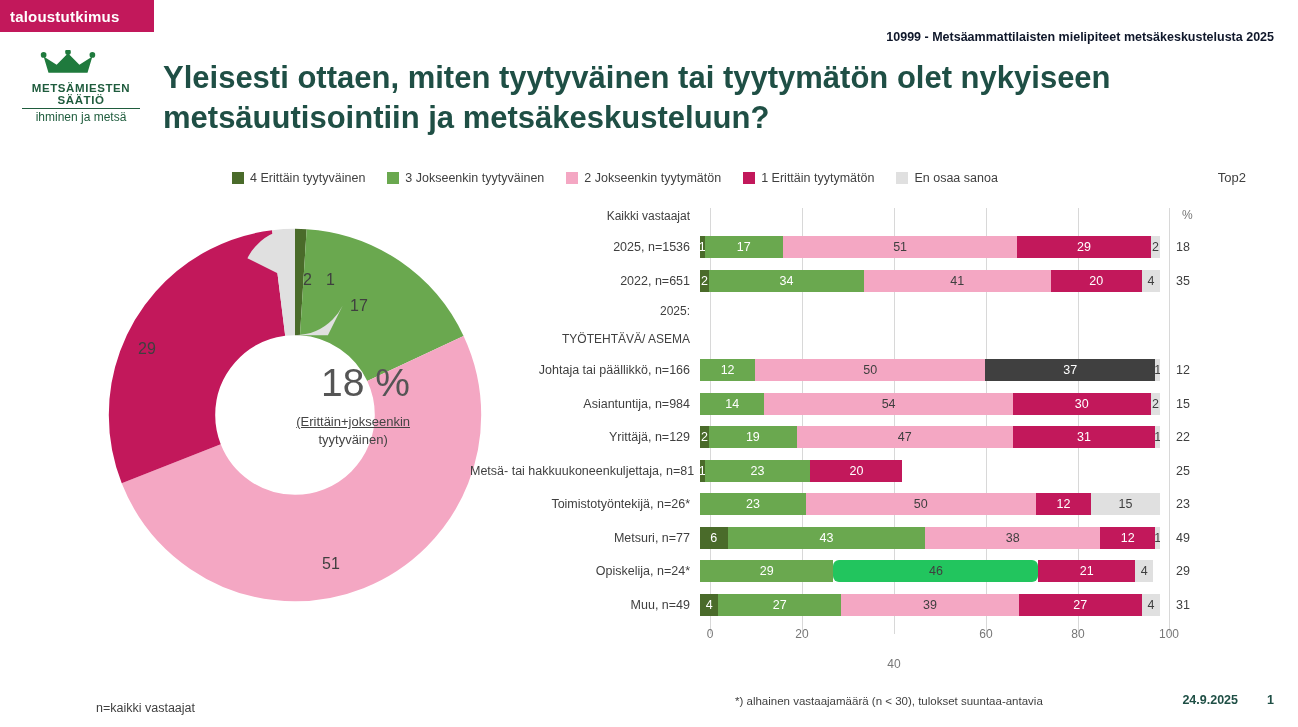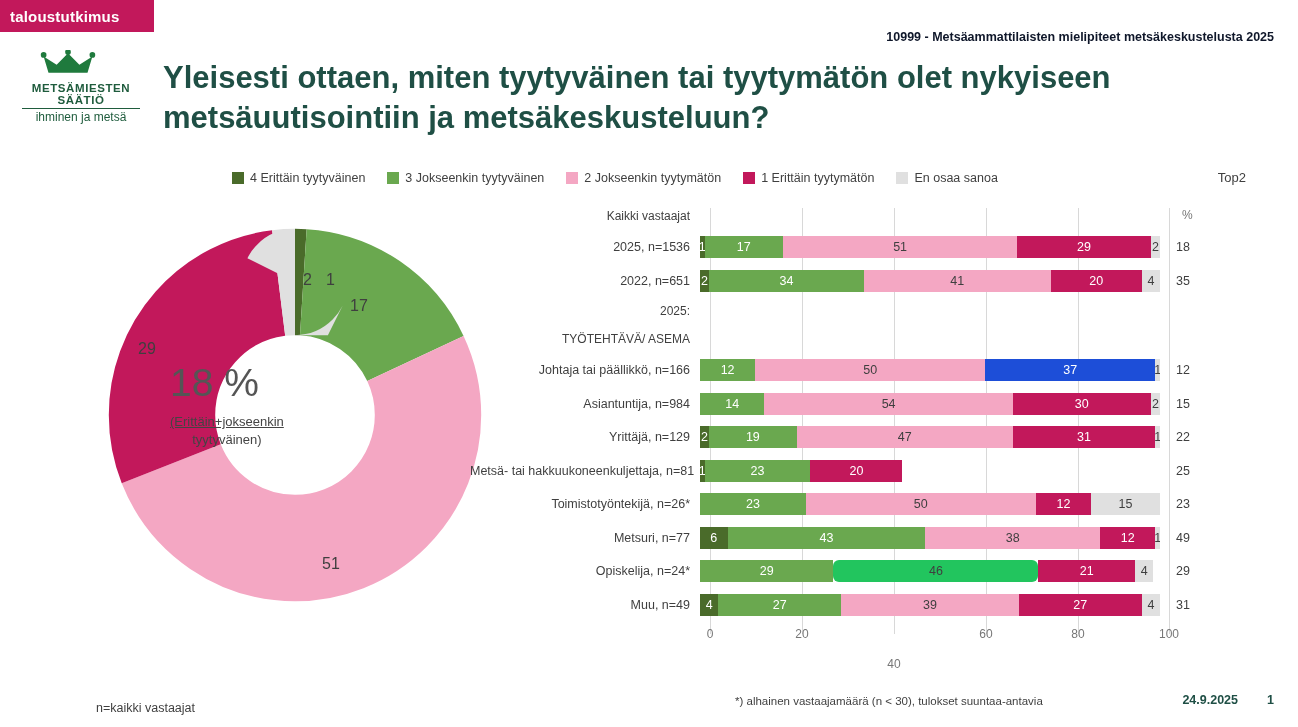--- a/index.html
+++ b/index.html
@@ -62,21 +62,21 @@
   }
   .legend-item { display:flex; align-items:center; gap:6px; white-space:nowrap; }
   .swatch { width:12px; height:12px; display:inline-block; }
   .legend-top2 { margin-left:auto; font-weight:normal; color:#3f3f3f; font-size:13px; padding-right:26px;}
 
   
   .donut-wrap { position:absolute; left:60px; top:215px; width:440px; height:420px; }
   .donut { position:absolute; left:45px; top:10px; width:380px; height:380px; }
   .donut-center {
     position:absolute; left:110px; top:80px; width:240px; height:220px;
-    display:flex; flex-direction:column; align-items:flex-start; justify-content:center;
+    display:flex; flex-direction:column; align-items:flex-end; justify-content:center;
     text-align:center; pointer-events:none;
   }
   .donut-pct { font-size:39px; color:#555; }
   .donut-note { font-size:13px; color:#444; margin-top:8px; line-height:1.35; }
   .donut-note u { text-decoration:underline; }
   .donut-label { position:absolute; font-size:16px; color:#3f3f3f; }
 
   
   .bars { position:absolute; left:470px; top:208px; width:810px; height:470px; }
   .bar-row { display:flex; align-items:center; height:22px; margin-bottom:11.5px; }
@@ -233,21 +233,21 @@
         <div class="row-label section">TYÖTEHTÄVÄ/ ASEMA</div>
         <div class="track"></div>
         <div class="top2"></div>
       </div>
       <div class="bar-row">
         <div class="row-label">Johtaja tai päällikkö, n=166</div>
         <div class="track">
           <div class="seg" style="background: rgb(74, 107, 42); width: 0px;"></div>
           <div class="seg" style="background: rgb(106, 168, 79); width: 55.2px;">12</div>
           <div class="seg pink" style="background: rgb(244, 167, 195); width: 230px;">50</div>
-          <div class="seg" style="background: #1d4ed8; width: 170.2px;">37</div>
+          <div class="seg" style="background: #404040; width: 170.2px;">37</div>
           <div class="seg eos" style="background: rgb(224, 224, 224); width: 4.6px;">1</div>
         </div>
         <div class="top2">12</div>
       </div>
       <div class="bar-row">
         <div class="row-label">Asiantuntija, n=984</div>
         <div class="track">
           <div class="seg" style="background: rgb(74, 107, 42); width: 0px;"></div>
           <div class="seg" style="background: rgb(106, 168, 79); width: 64.4px;">14</div>
           <div class="seg pink" style="background: rgb(244, 167, 195); width: 248.4px;">54</div>

